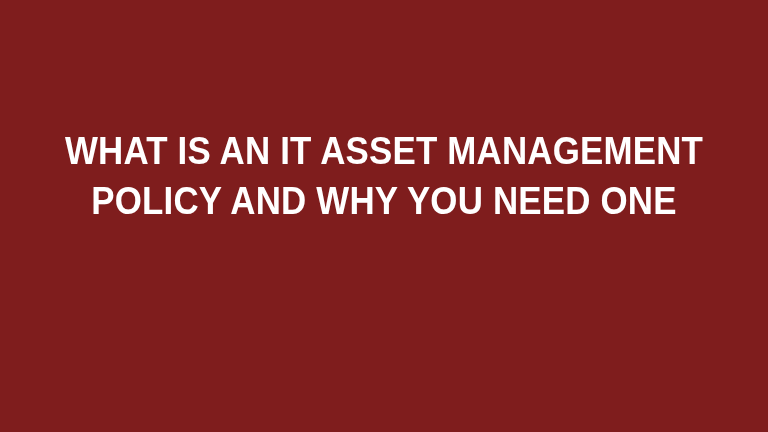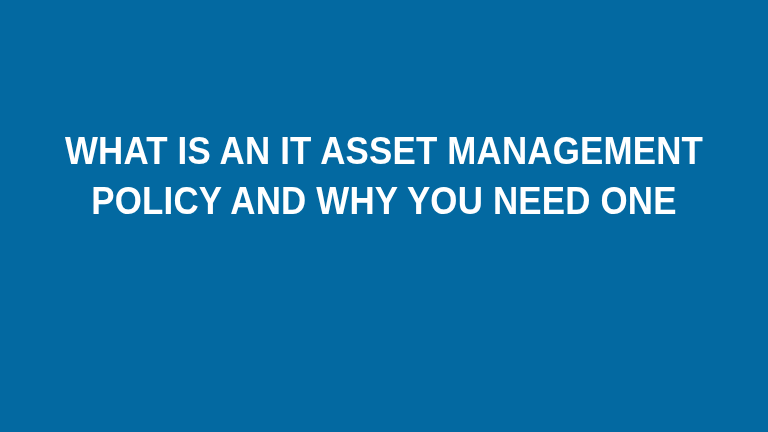--- a/index.html
+++ b/index.html
@@ -50,20 +50,20 @@
     white-space: nowrap;
     
     transform: scaleX(0.895);
     transform-origin: center center;
     -webkit-font-smoothing: antialiased;
   }
 </style>
 </head>
 <body>
 
-<div id="slide" style="background: #0369a1;">
+<div id="slide" style="background: #7f1d1d;">
 
   <div id="title-block">
     <span class="title-line" style="color: rgb(255, 255, 255);">WHAT IS AN IT ASSET MANAGEMENT</span>
     <span class="title-line" style="color: rgb(255, 255, 255);">POLICY AND WHY YOU NEED ONE</span>
   </div>
 
 </div>
 
 </body></html>

